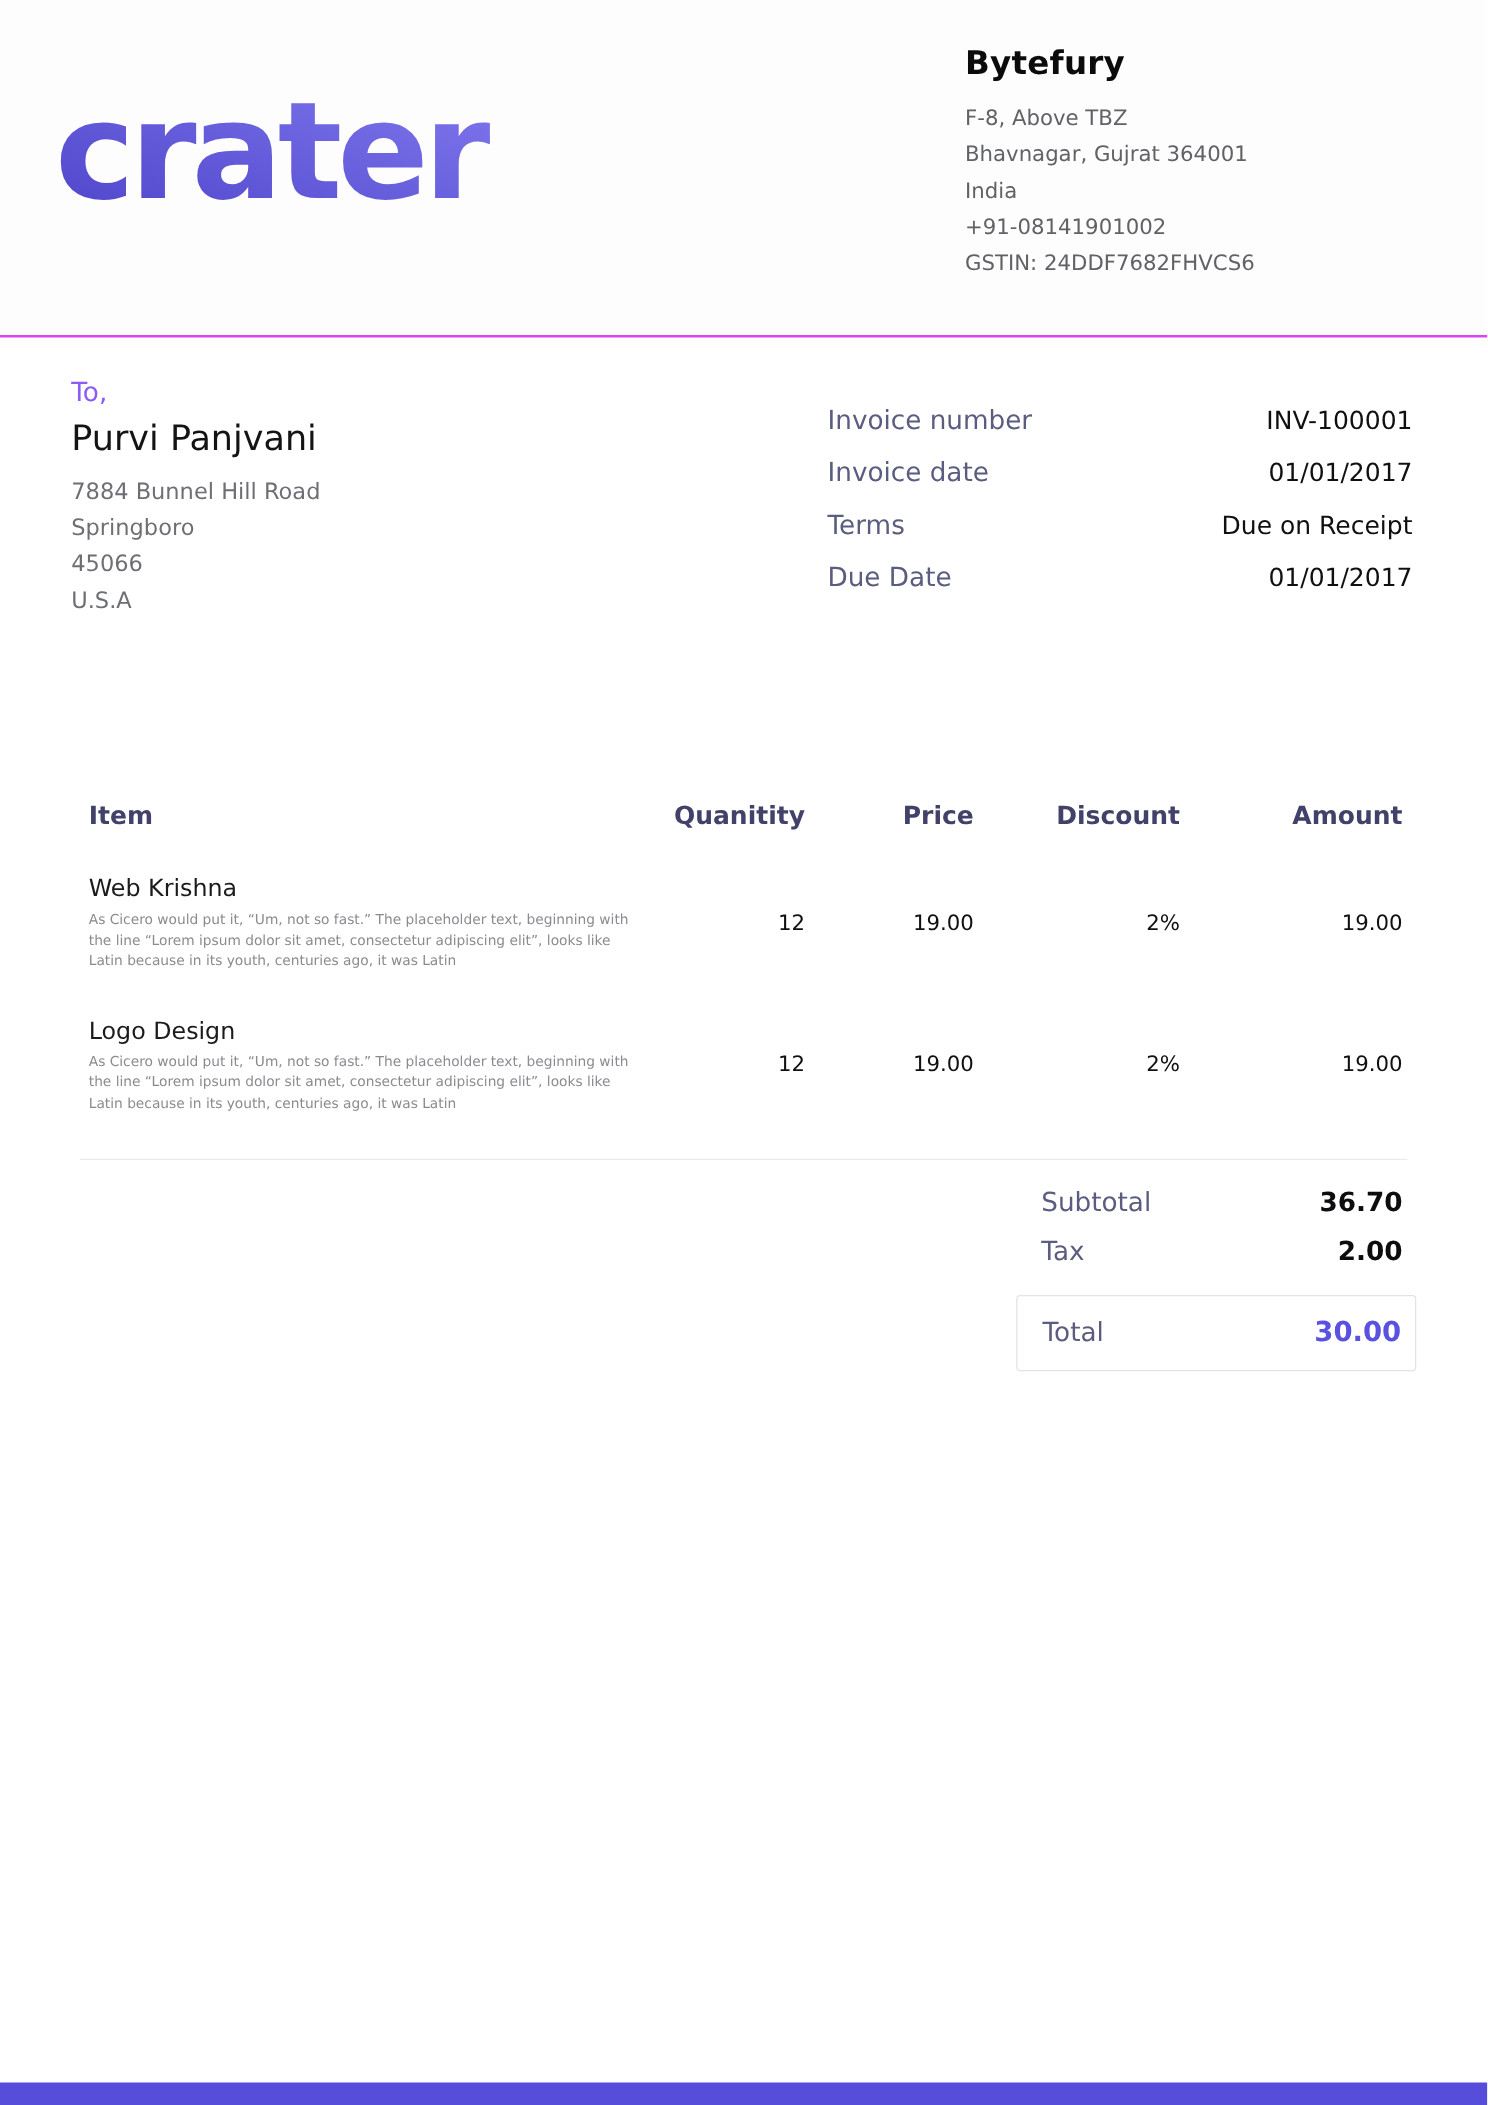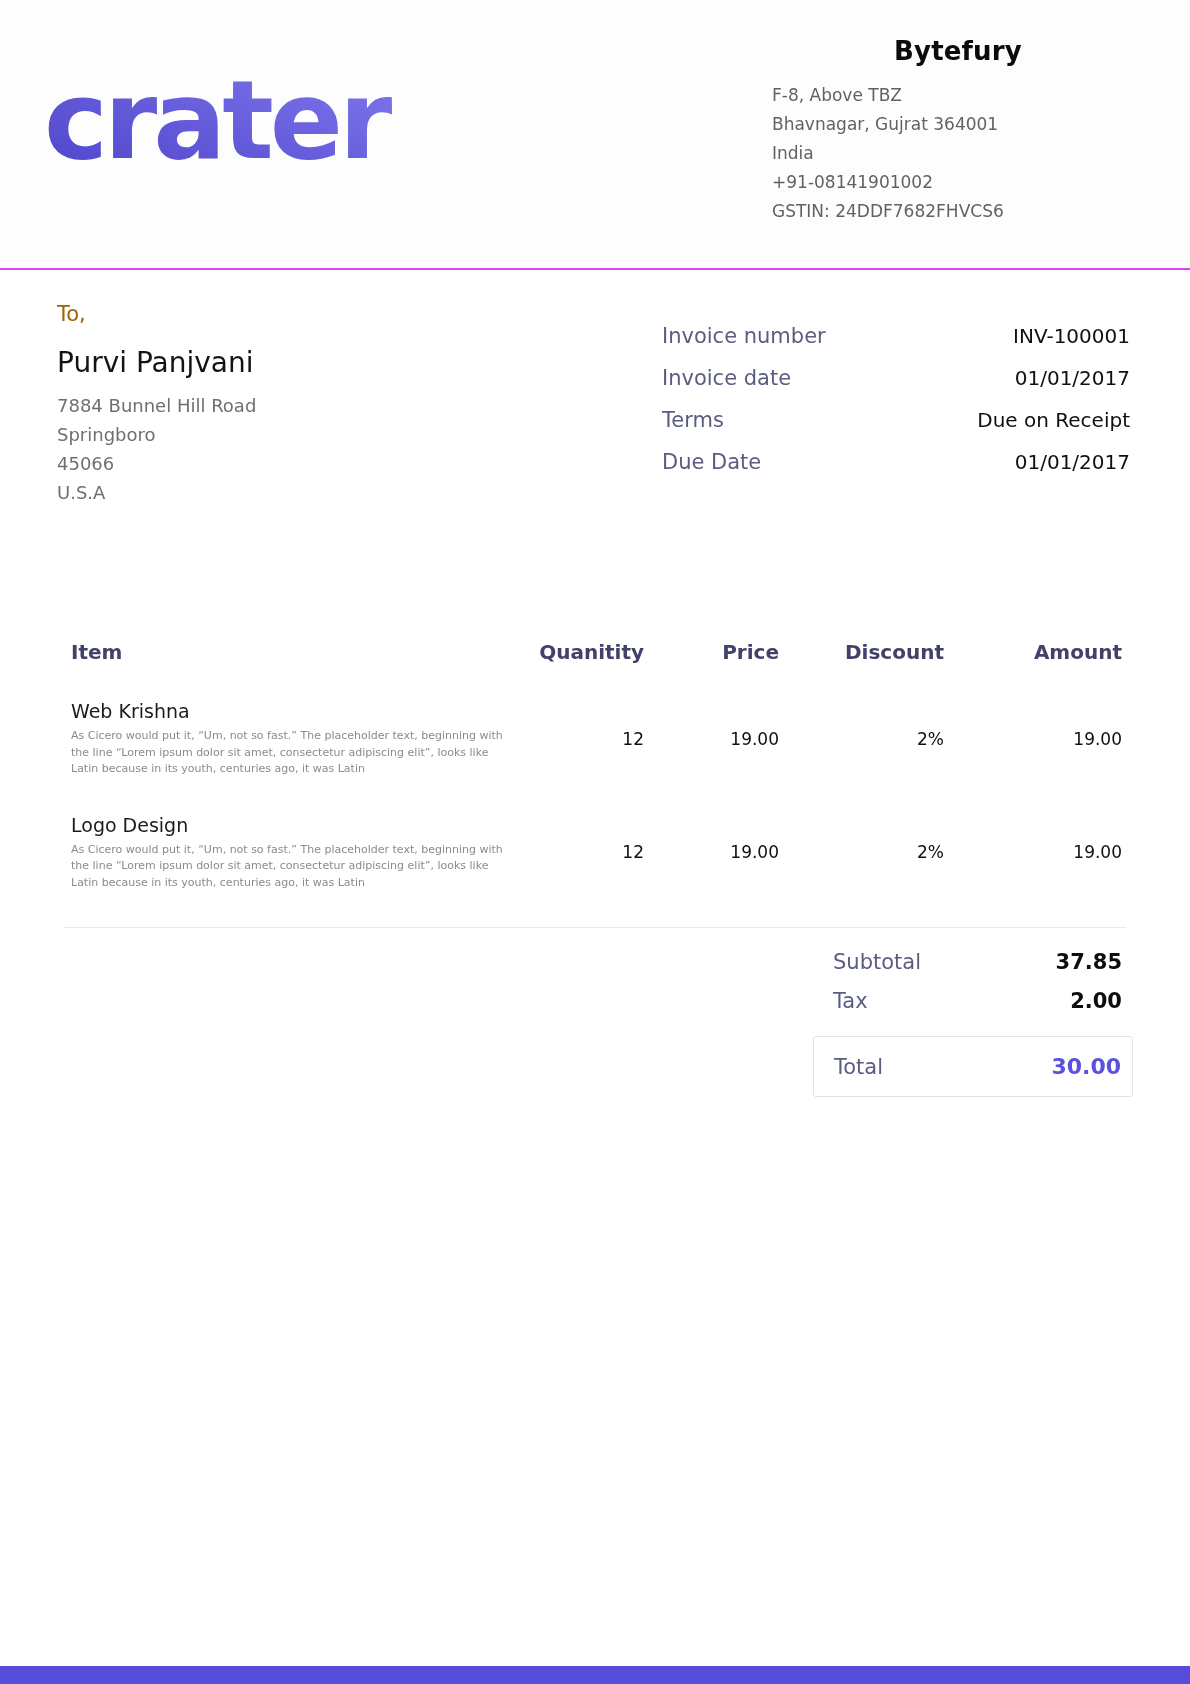--- a/index.html
+++ b/index.html
@@ -6,26 +6,26 @@
   html,body { background:#ffffff; }
   body { font-family:"DejaVu Sans","Liberation Sans",sans-serif; }
   .page { position:relative; width:1190px; height:1684px; background:#ffffff; overflow:hidden; margin:0 auto; }
 
   
   .header { position:absolute; top:0; left:0; right:0; height:270px;
             background:#fdfdfd; border-bottom:2px solid #d946ef;
             display:flex; justify-content:space-between; padding:0 46px 0 44px; }
   .logo-wrap { margin-top:56px; }
   .company { width:372px; margin-top:36px; }
-  .company-name { font-size:26px; font-weight:700; color:#0b0b0c; letter-spacing:0.2px; margin-bottom:15px;text-align:center; }
+  .company-name { font-size:26px; font-weight:700; color:#0b0b0c; letter-spacing:0.2px; margin-bottom:15px; }
   .company-address div { font-size:17px; color:#606266; line-height:29px; font-weight:400; }
 
   
   .parties { position:absolute; top:302px; left:57px; right:60px; display:flex; justify-content:space-between; }
-  .salutation { font-size:21px; color:#a16207; margin-bottom:20px; }
+  .salutation { font-size:21px; color:#8b5cf6; margin-bottom:8px; }
   .customer-name { font-size:28px; color:#141416; margin-bottom:12px; }
   .customer-address div { font-size:18px; color:#6d6f74; line-height:29px; }
   .meta { width:468px; margin-top:22px; }
   .meta-row { display:flex; justify-content:space-between; align-items:baseline; margin-bottom:18px; }
   .meta-label { font-size:21px; color:#5b5d80; }
   .meta-value { font-size:20px; color:#101012; }
 
   
   .items { position:absolute; top:640px; left:64px; right:64px; }
   .grid-row { display:grid; grid-template-columns:1fr 124px 135px 165px 182px; }
@@ -142,21 +142,21 @@
       <div class="c-right item-val">2%</div>
       <div class="c-right c-amount item-val">19.00</div>
     </div>
 
     <hr class="table-divider">
   </div>
 
   <div class="totals">
     <div class="tot-row">
       <span class="tot-label">Subtotal</span>
-      <span class="tot-value">37.85</span>
+      <span class="tot-value">36.70</span>
     </div>
     <div class="tot-row">
       <span class="tot-label">Tax</span>
       <span class="tot-value">2.00</span>
     </div>
     <div class="total-box">
       <span class="tot-label">Total</span>
       <span class="total-value">30.00</span>
     </div>
   </div>

